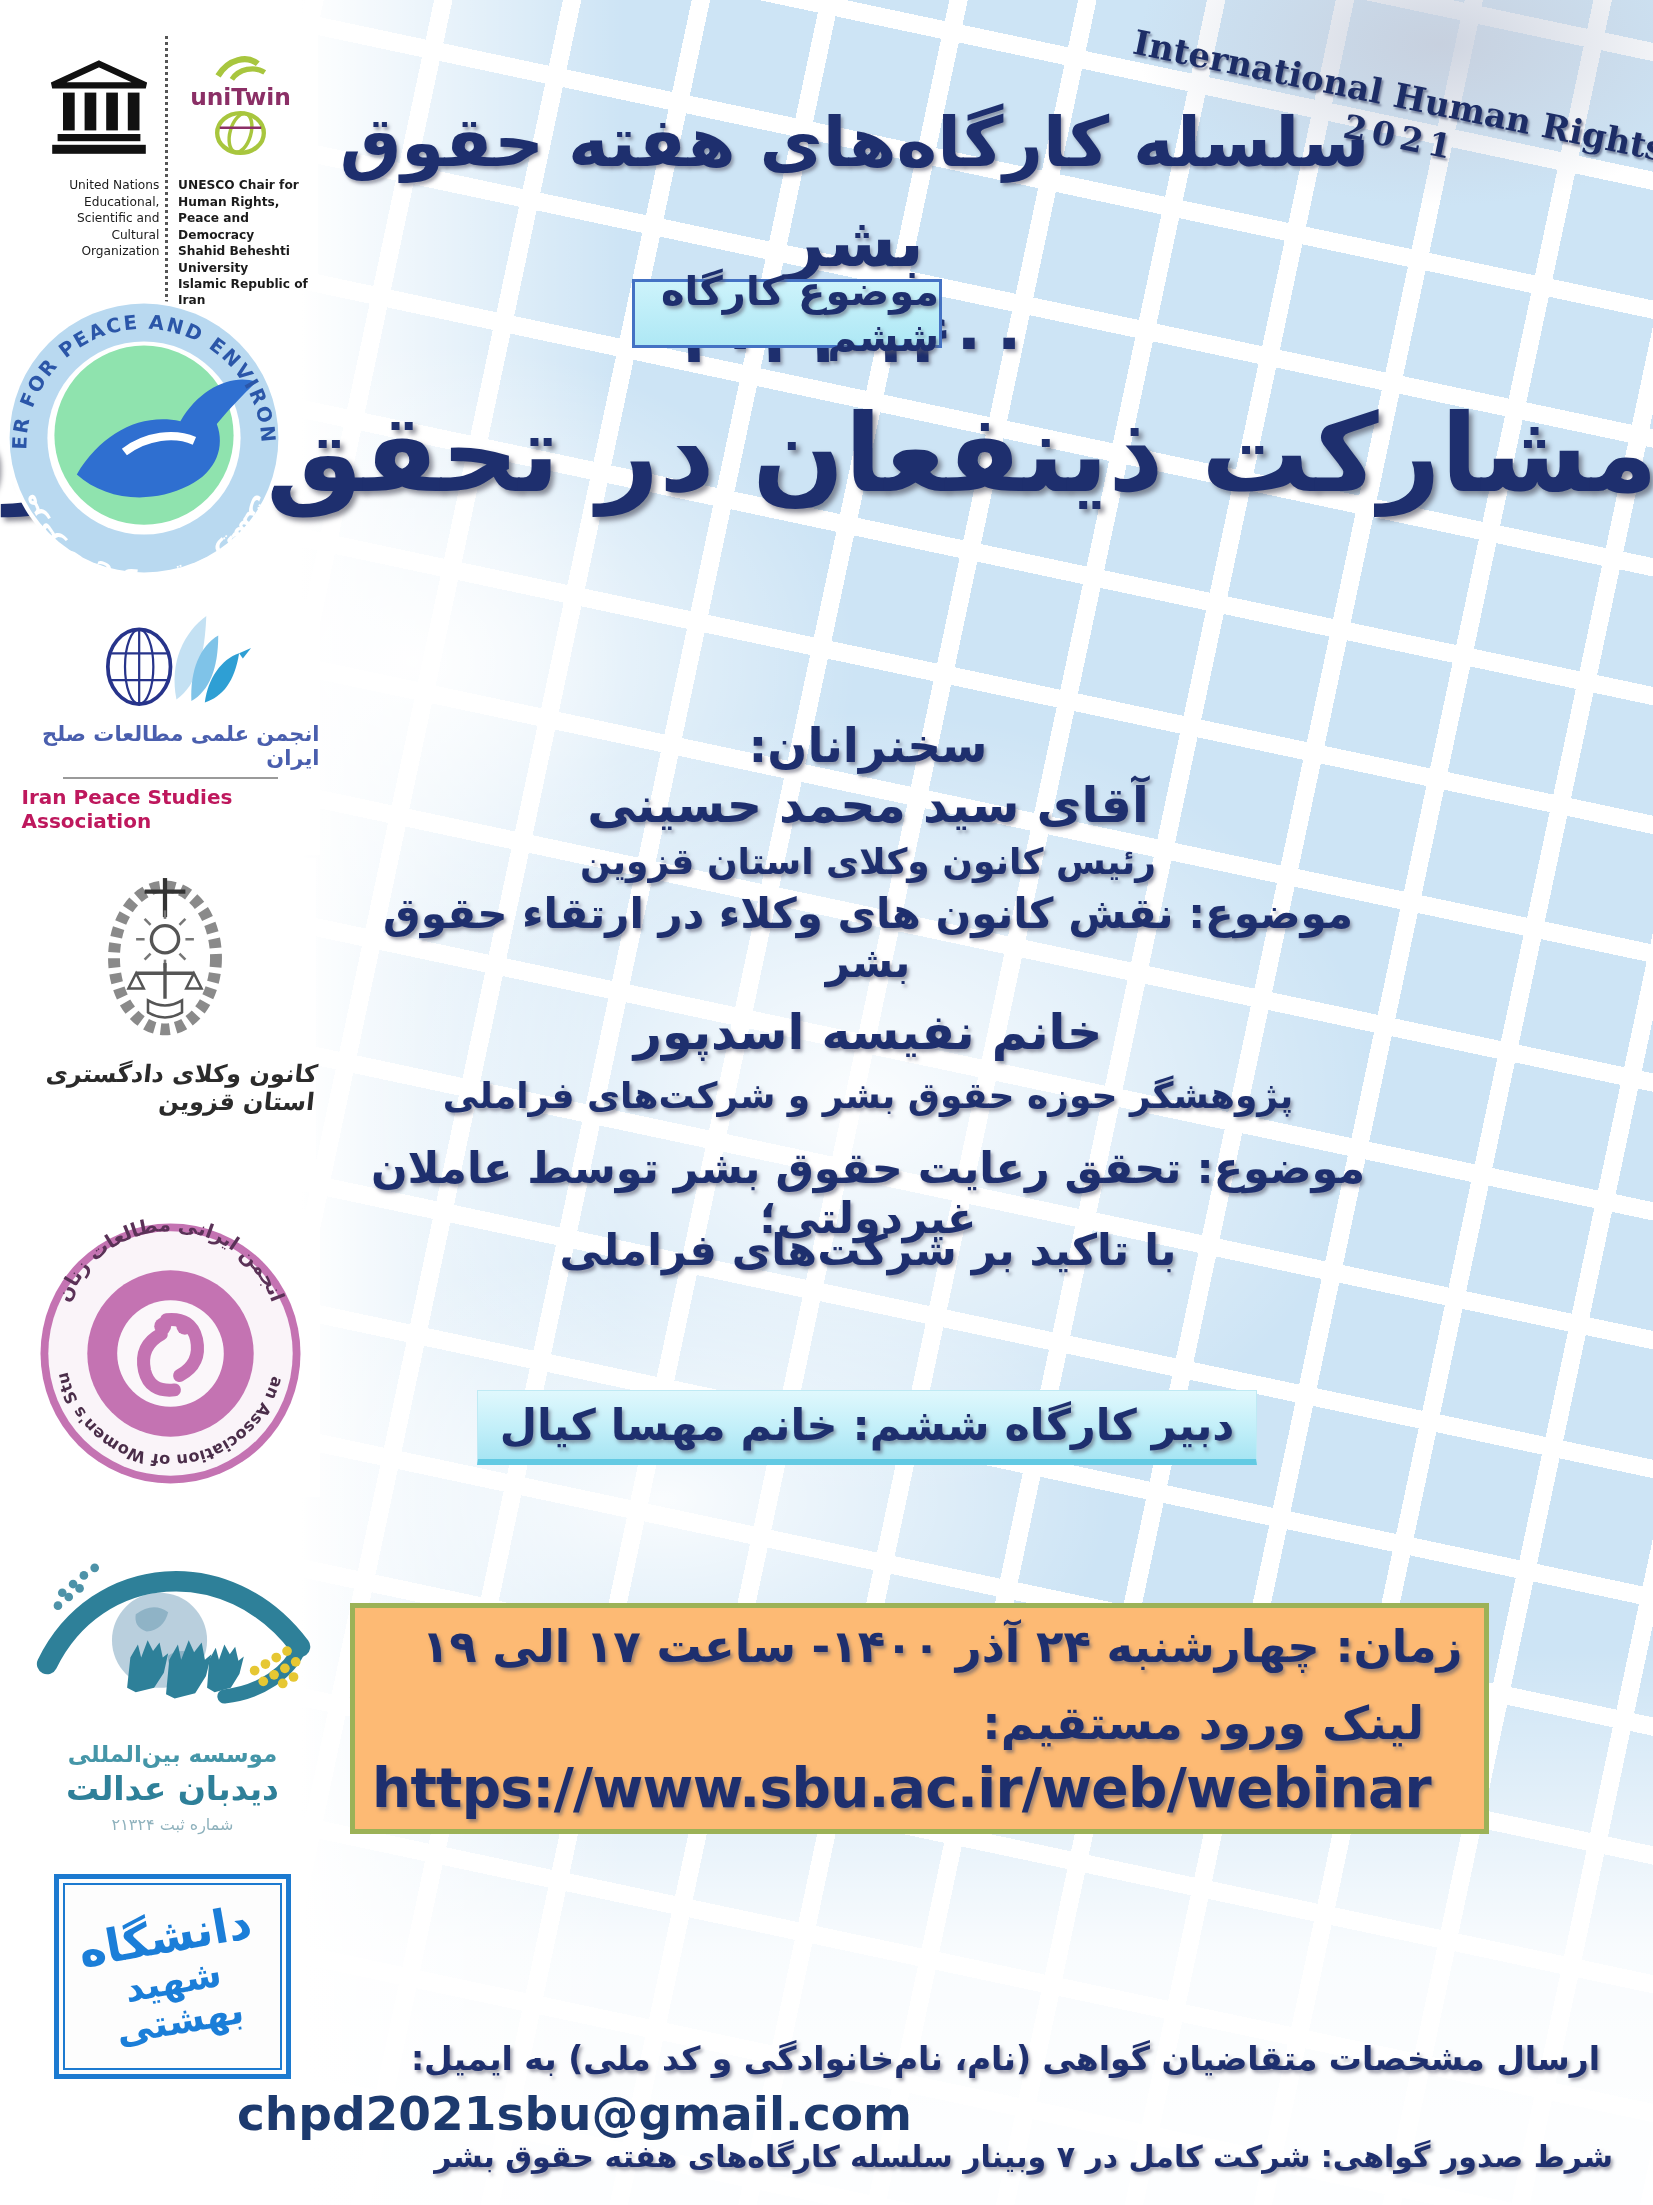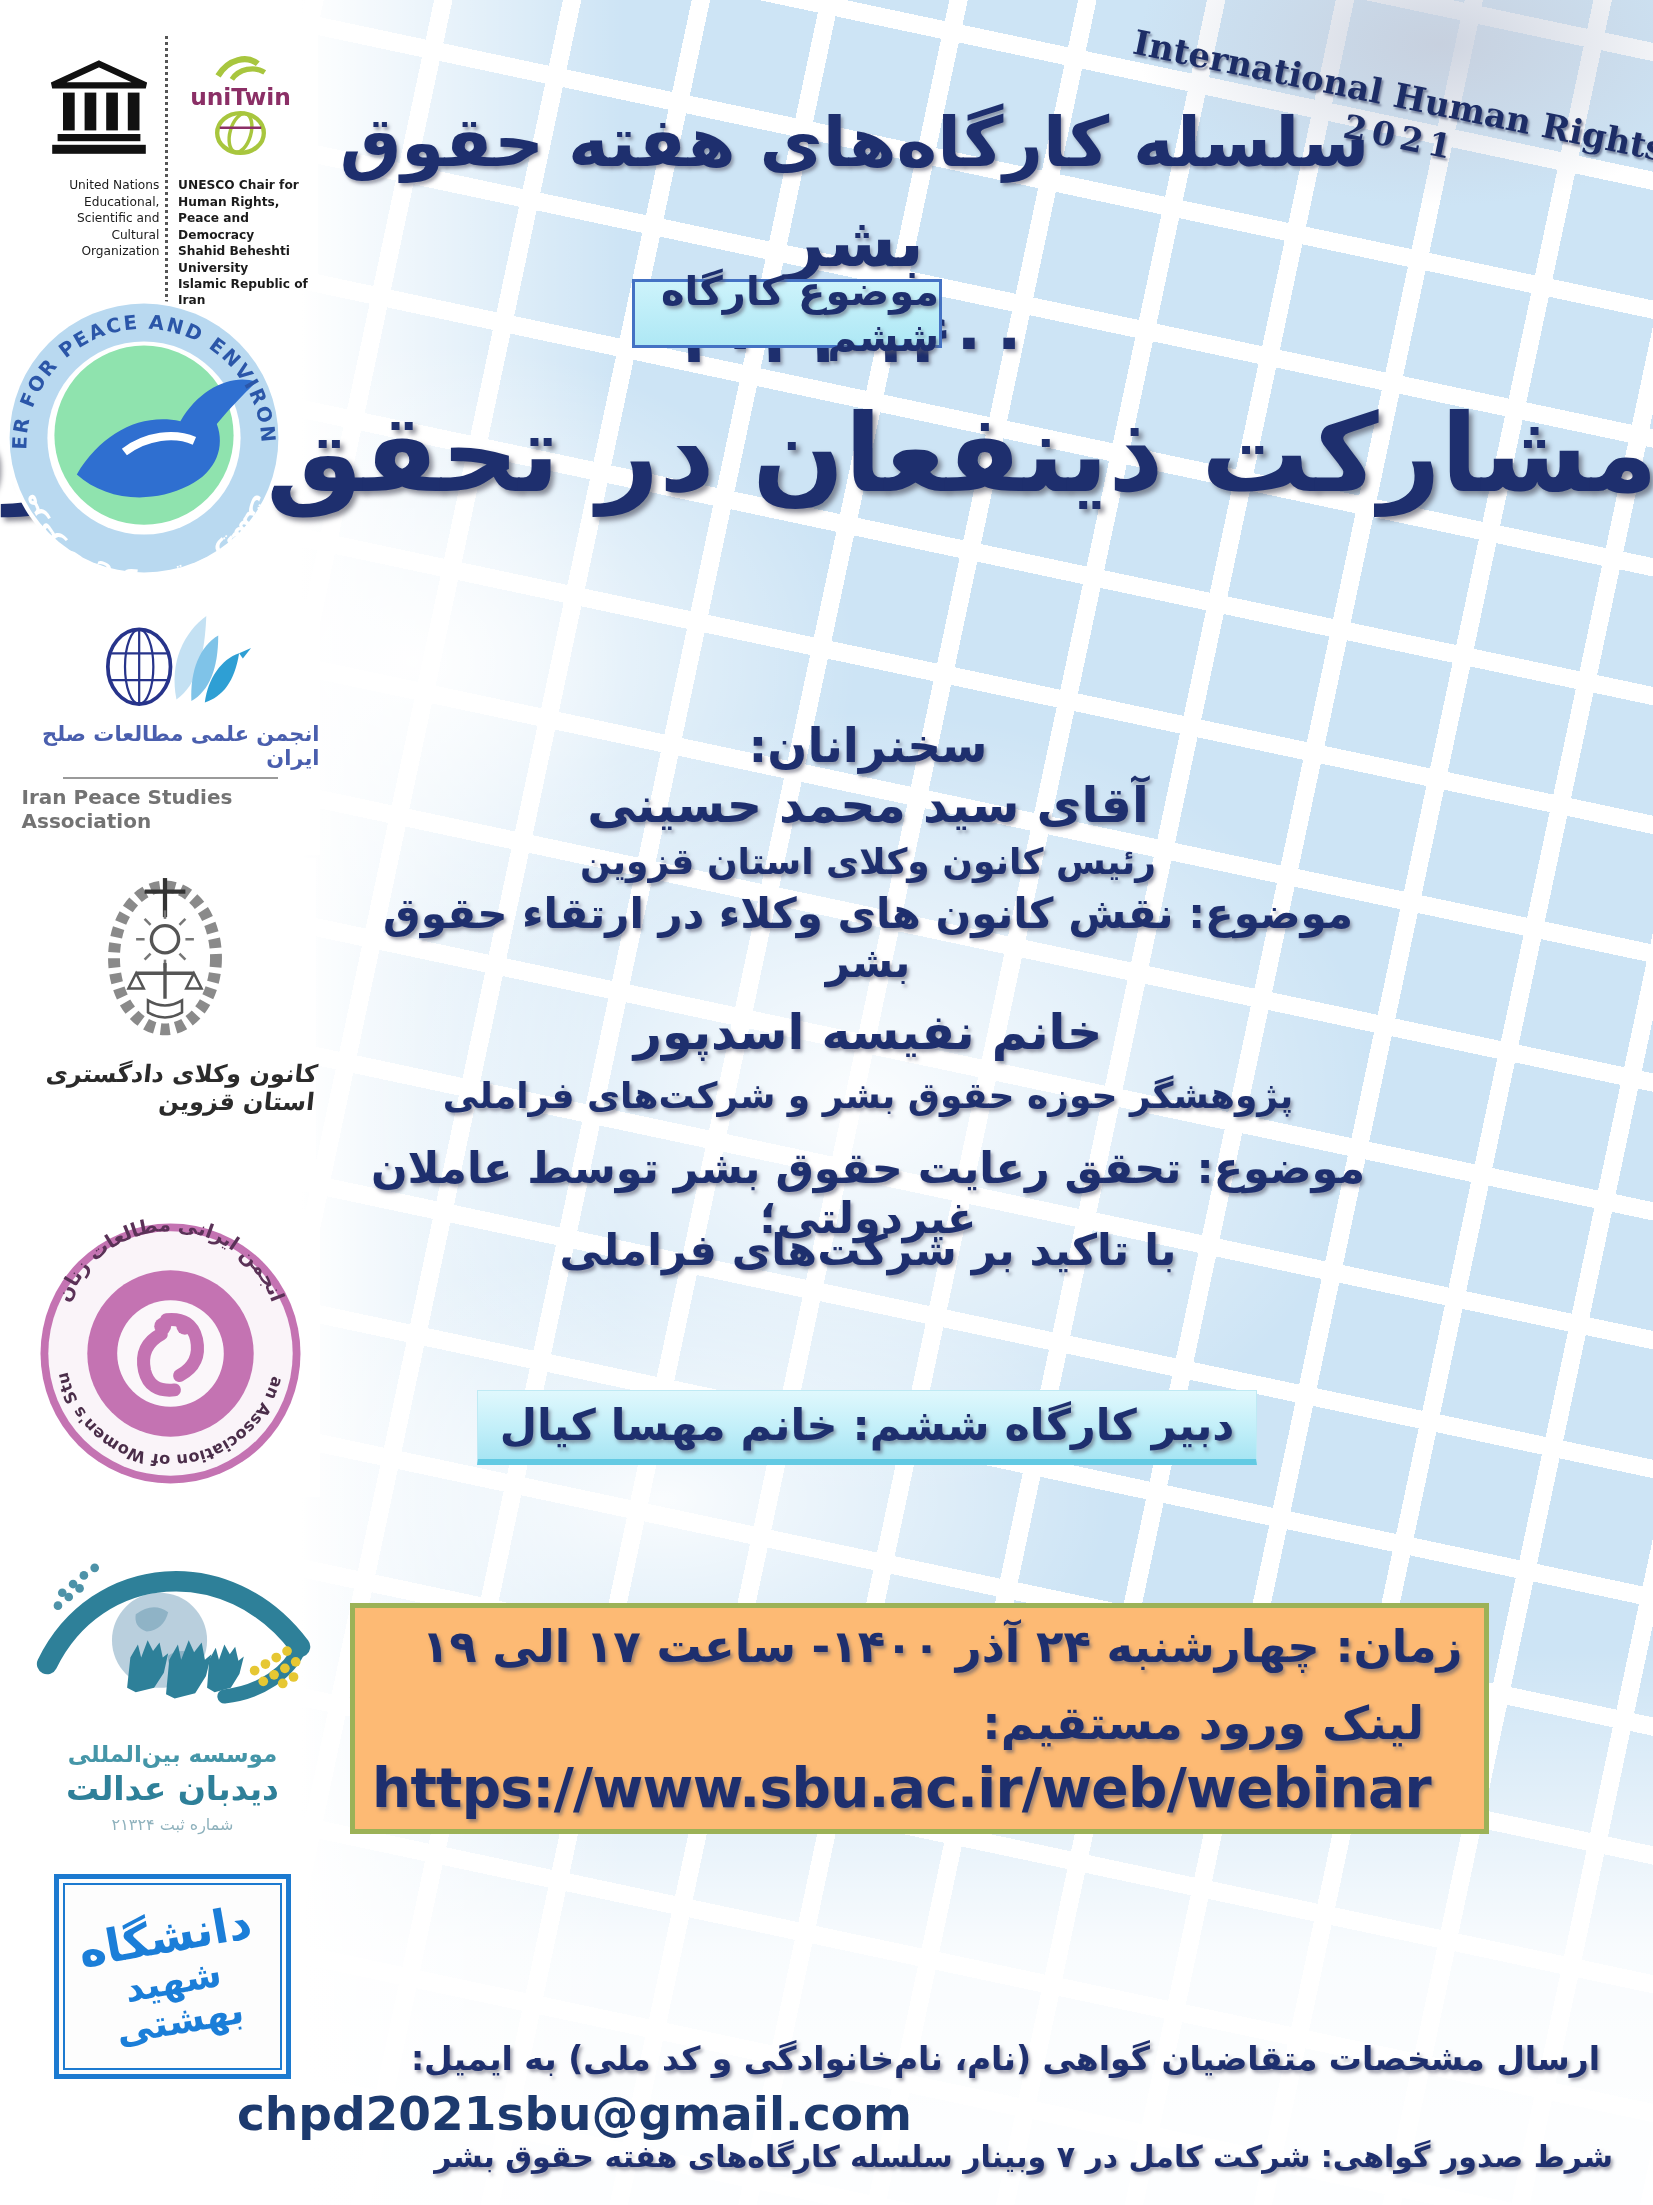--- a/index.html
+++ b/index.html
@@ -67,21 +67,21 @@
   
   .send-line{top:2039px;right:54px;font-size:33px;font-weight:bold;}
   .email{top:2086px;left:237px;font-size:47px;font-weight:bold;color:#1d3a6e;direction:ltr;}
   .cond-line{top:2139px;right:41px;font-size:30px;font-weight:bold;margin-left:7px;}
   
   .cpe{left:3.6px;top:298px;width:280px;height:280px;}
   .ipsa-card{left:21.5px;top:599px;width:298px;height:256px;display:flex;flex-direction:column;
              align-items:center;padding-top:8.6px;box-sizing:border-box;}
   .ipsa-fa{font-size:21px;font-weight:bold;color:#4a5fae;margin-top:1.4px;}
   .ipsa-div{width:215px;border-top:2.2px solid #9a9a9a;margin:7.2px 0 5.7px;}
-  .ipsa-en{font-size:20px;font-weight:bold;color:#737373;}
+  .ipsa-en{font-size:20px;font-weight:bold;color:#be185d;}
   .qaz-card{left:14.4px;top:858px;width:302px;height:334px;display:flex;flex-direction:column;
             align-items:center;padding-top:13px;box-sizing:border-box;}
   .qaz-fa{font-size:24px;color:#2b2b2b;font-weight:bold;margin-top:10px;transform:skewX(-6deg);}
   .iaws-card{left:21.5px;top:1210px;width:298px;height:287px;display:flex;align-items:center;justify-content:center;}
   .ijw-card{left:21.5px;top:1543px;width:302px;height:316px;display:flex;flex-direction:column;
             align-items:center;box-sizing:border-box;}
   .ijw-fa1{font-size:23px;font-weight:bold;color:#4596a8;margin-top:-2.9px;}
   .ijw-fa2{font-size:33px;font-weight:bold;color:#2e8099;margin-top:1.4px;}
   .ijw-reg{font-size:16px;color:#8fb2bd;margin-top:7.2px;}
   .sbu-card{left:54px;top:1874px;width:237px;height:205px;border:5.7px solid #1c7ad0;box-sizing:border-box;

